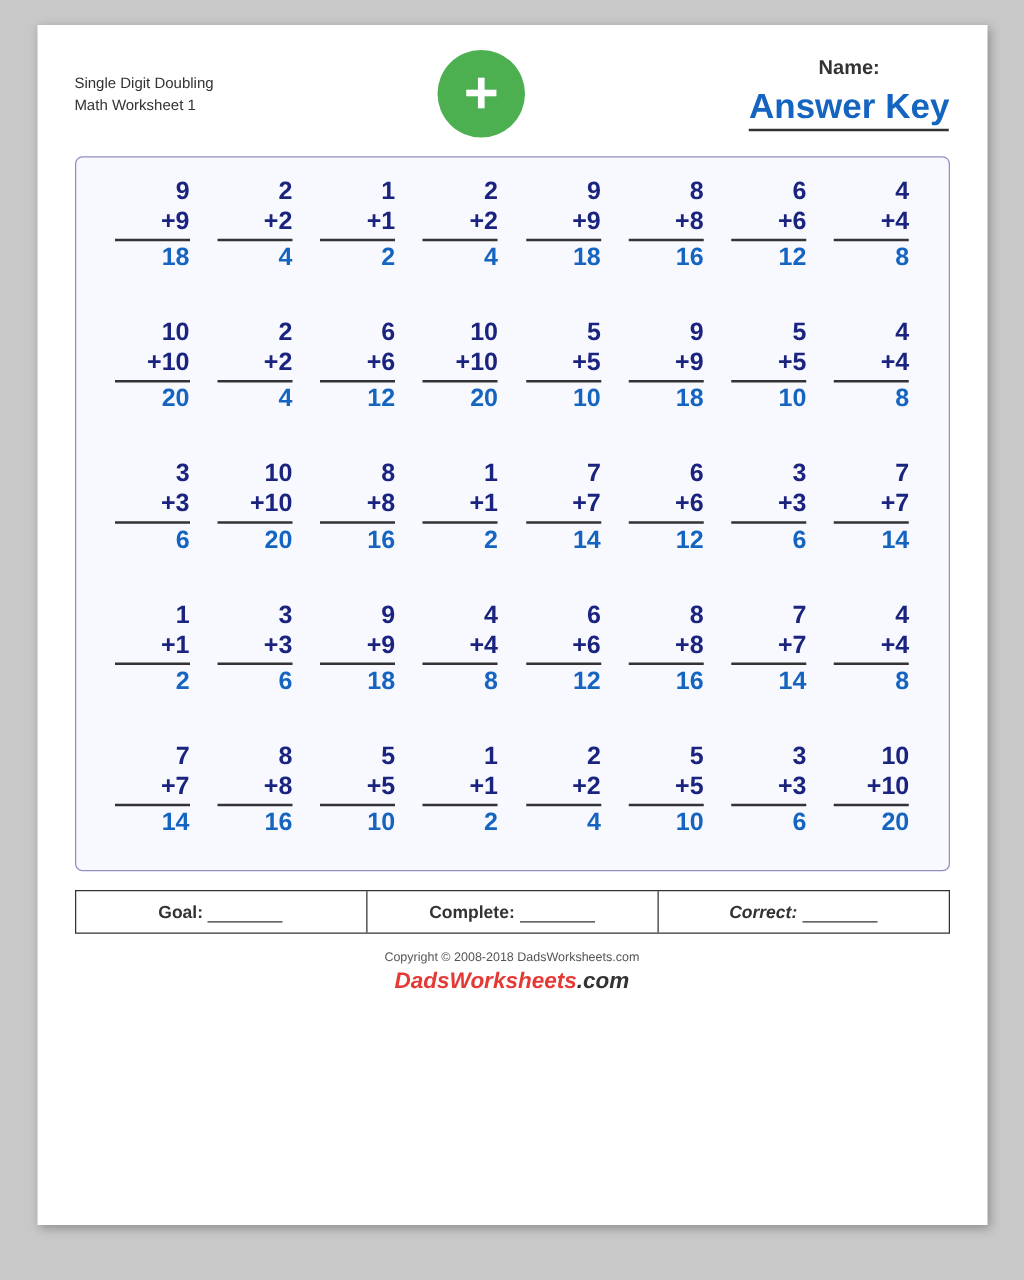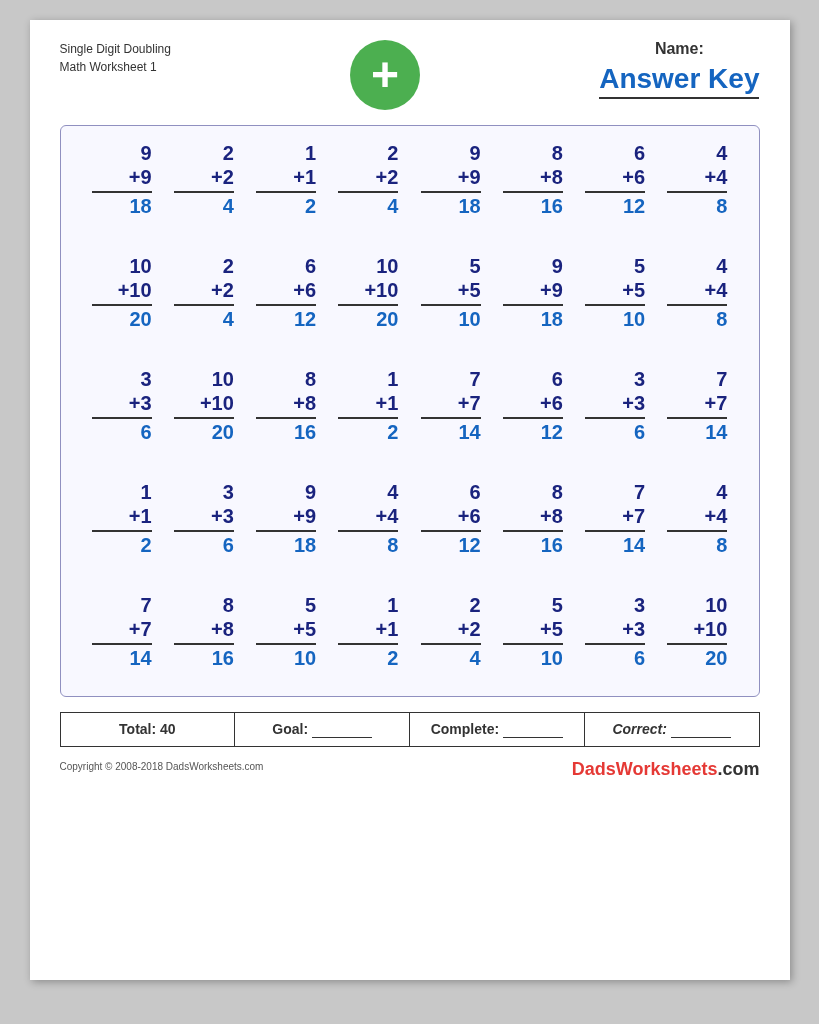--- a/index.html
+++ b/index.html
@@ -15,21 +15,21 @@
     .page {
       background: white;
       width: 760px;
       min-height: 960px;
       padding: 20px 30px;
       box-shadow: 2px 2px 8px rgba(0,0,0,0.3);
       position: relative;
     }
     .header {
       display: flex;
-      align-items: flex-start;
+      align-items: center;
       justify-content: space-between;
       margin-bottom: 15px;
     }
     .header-left {
       font-size: 12px;
       color: #333;
       line-height: 1.5;
     }
     .header-center {
       display: flex;
@@ -136,28 +136,31 @@
     .footer-cell .underline {
       display: inline-block;
       border-bottom: 1.5px solid #333;
       min-width: 60px;
     }
     .copyright {
       font-size: 10px;
       color: #555;
       display: flex;
       justify-content: space-between;
+      align-items: center;
+      flex-direction: column;
     }
     .copyright-text {
       line-height: 1.5;
     }
     .brand-logo {
       font-size: 18px;
       font-weight: bold;
       color: #1565c0;
+      font-style: italic;
     }
     .brand-logo span {
       color: #e53935;
     }
   </style>
 </head>
 <body>
 
 <div class="page">
 
@@ -384,23 +387,20 @@
         <div class="problem">
           <div class="top-num">10</div>
           <div class="addend">+10</div>
           <div class="answer">20</div>
         </div>
       </div>
     </div>
 
   <div class="footer-row">
     <div class="footer-cell">
-      <span>Total: 40</span>
-    </div>
-    <div class="footer-cell">
       <span>Goal:</span>
       <span class="underline">&nbsp;&nbsp;&nbsp;&nbsp;&nbsp;&nbsp;</span>
     </div>
     <div class="footer-cell">
       <span>Complete:</span>
       <span class="underline">&nbsp;&nbsp;&nbsp;&nbsp;&nbsp;&nbsp;</span>
     </div>
     <div class="footer-cell">
       <span>Correct:</span>
       <span class="underline">&nbsp;&nbsp;&nbsp;&nbsp;&nbsp;&nbsp;</span>

